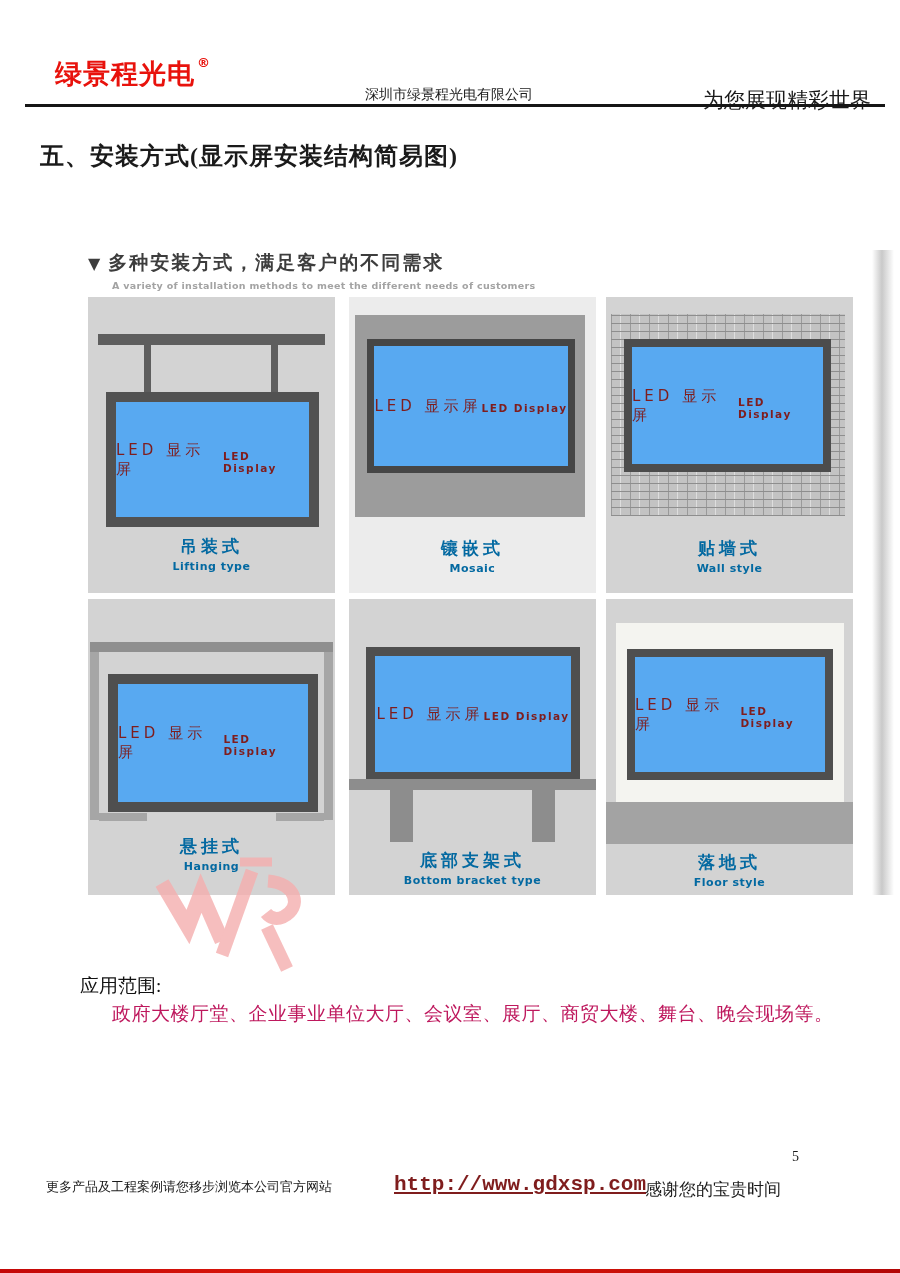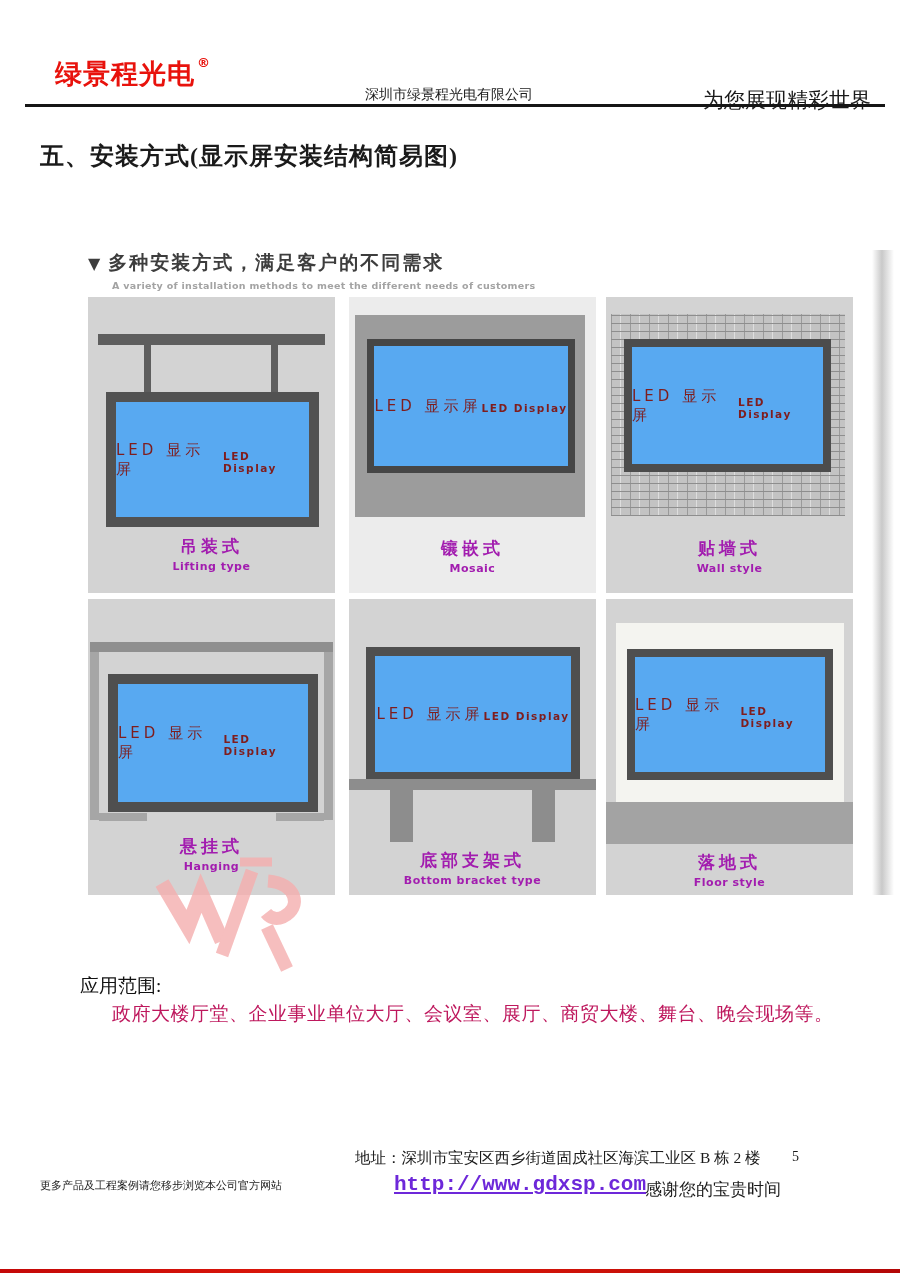--- a/index.html
+++ b/index.html
@@ -37,21 +37,21 @@
   #p6{left:518px;top:349px;}
 
   .display{position:absolute;background:#525252;}
   .screen{position:absolute;background:#58a9f1;display:flex;flex-direction:row;
           align-items:center;justify-content:center;
           font-family:"DejaVu Sans","Liberation Sans",sans-serif;color:#7f1d1d;}
   .s-zh{font-size:15px;letter-spacing:4px;}
   .s-en{font-size:10.5px;font-weight:bold;letter-spacing:1.5px;margin-top:4px;}
 
   .caption{position:absolute;left:0;width:100%;text-align:center;
-           font-family:"DejaVu Sans","Liberation Sans",sans-serif;color:#a21caf;}
+           font-family:"DejaVu Sans","Liberation Sans",sans-serif;color:#0369a1;}
   .cap-zh{font-size:17px;font-weight:bold;letter-spacing:4px;}
   .cap-en{font-size:11px;font-weight:bold;letter-spacing:.5px;margin-top:2px;}
 
   
   #p1 .ceiling-bar{position:absolute;left:10px;top:37px;width:227px;height:11px;background:#5e5e5e;}
   #p1 .rod{position:absolute;top:48px;width:7px;height:48px;background:#5e5e5e;}
   #p1 .rod.l{left:56px;} #p1 .rod.r{left:183px;}
   #p1 .display{left:18px;top:95px;width:213px;height:135px;}
   #p1 .screen{inset:10px;}
   #p1 .caption{top:238px;}
@@ -102,23 +102,23 @@
   .watermark{left:148px;top:853px;width:170px;height:140px;opacity:.8;}
 
   
   .app-head{left:80px;top:973px;font-size:19px;color:#121212;}
   .app-body{left:112px;top:1001px;font-size:19px;color:#be185d;letter-spacing:.5px;}
 
   
   .ft-hotline{left:42px;top:1148px;font-size:15.5px;}
   .ft-address{left:355px;top:1148px;font-size:15.5px;}
   .ft-page{left:792px;top:1149px;font-size:14px;}
-  .ft-more{left:40px;top:1178px;font-size:11px;}
+  .ft-more{left:46px;top:1178px;font-size:13px;}
   .ft-url{left:394px;top:1173px;font-family:"Liberation Mono","DejaVu Sans Mono",monospace;
-          font-size:21px;font-weight:bold;color:#6d28d9;}
+          font-size:21px;font-weight:bold;color:#7f1d1d;}
   .ft-thanks{left:645px;top:1178px;font-size:17px;}
   .bottom-rule{left:0;bottom:0;width:900px;height:4px;
                background:linear-gradient(90deg,#c40808,#e01a0a 40%,#b30606);}
 </style>
 </head>
 <body>
 
 <div id="page">
 
   <div class="abs logo"><span>绿景程光电</span><sup>®</sup></div>
@@ -234,20 +234,19 @@
       <path d="M104 18 L74 102" stroke-width="13"></path>
       <path d="M92 9 L124 9" stroke-width="9"></path>
       <path d="M120 28 C148 30 155 54 135 64 C128 67 122 65 118 60" stroke-width="13"></path>
       <path d="M119 74 L139 116" stroke-width="13"></path>
     </g>
   </svg>
 
   <div class="abs app-head">应用范围:</div>
   <div class="abs app-body">政府大楼厅堂、企业事业单位大厅、会议室、展厅、商贸大楼、舞台、晚会现场等。</div>
 
-  <div class="abs ft-address">地址：深圳市宝安区西乡街道固戍社区海滨工业区 B 栋 2 楼</div>
   <div class="abs ft-page">5</div>
   <div class="abs ft-more">更多产品及工程案例请您移步浏览本公司官方网站</div>
   <a class="abs ft-url" href="#">http://www.gdxsp.com</a>
   <div class="abs ft-thanks">感谢您的宝贵时间</div>
   <div class="abs bottom-rule"></div>
 
 </div>
 
 </body></html>

